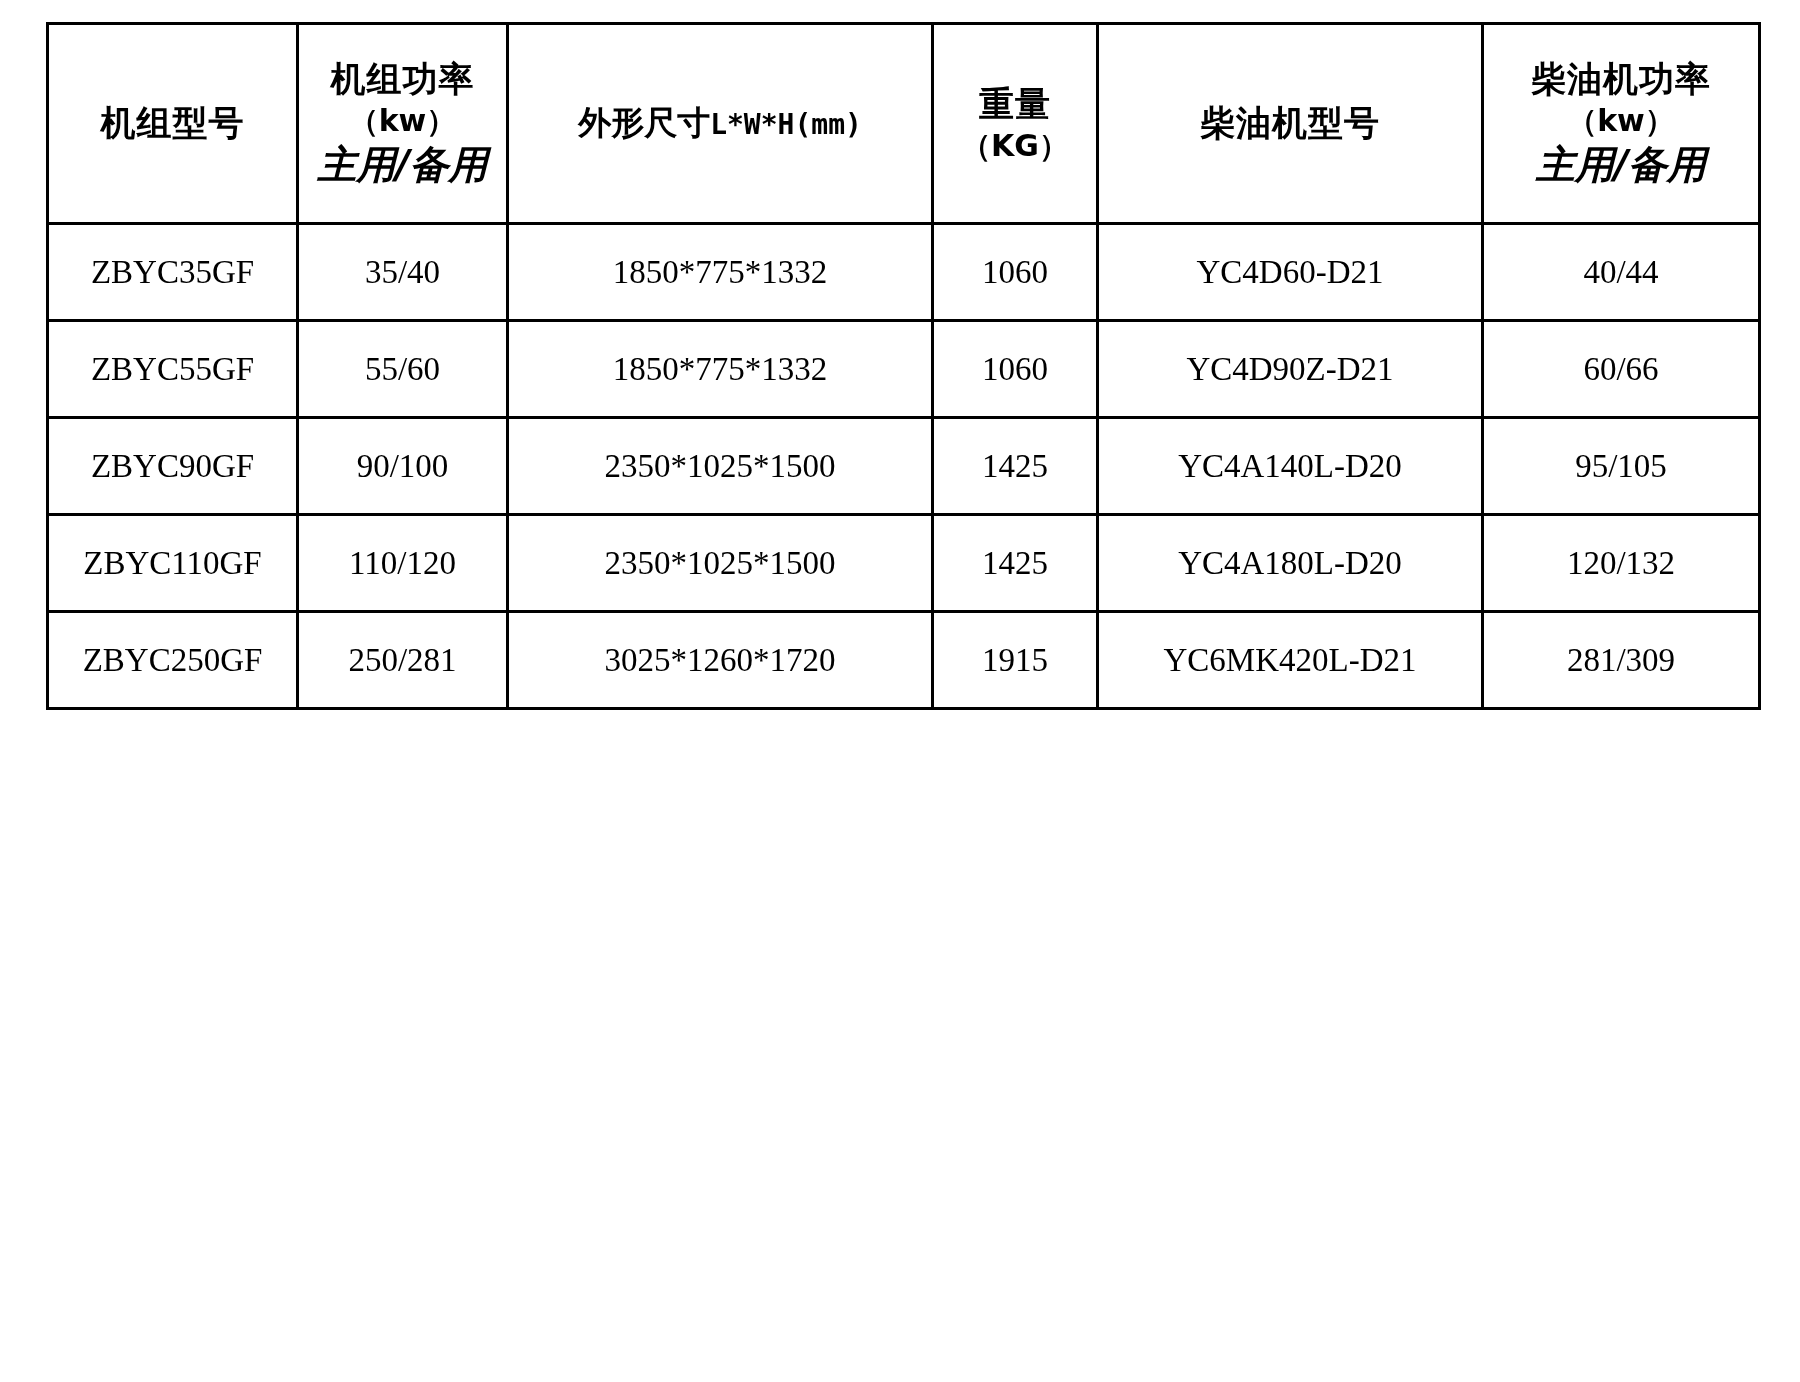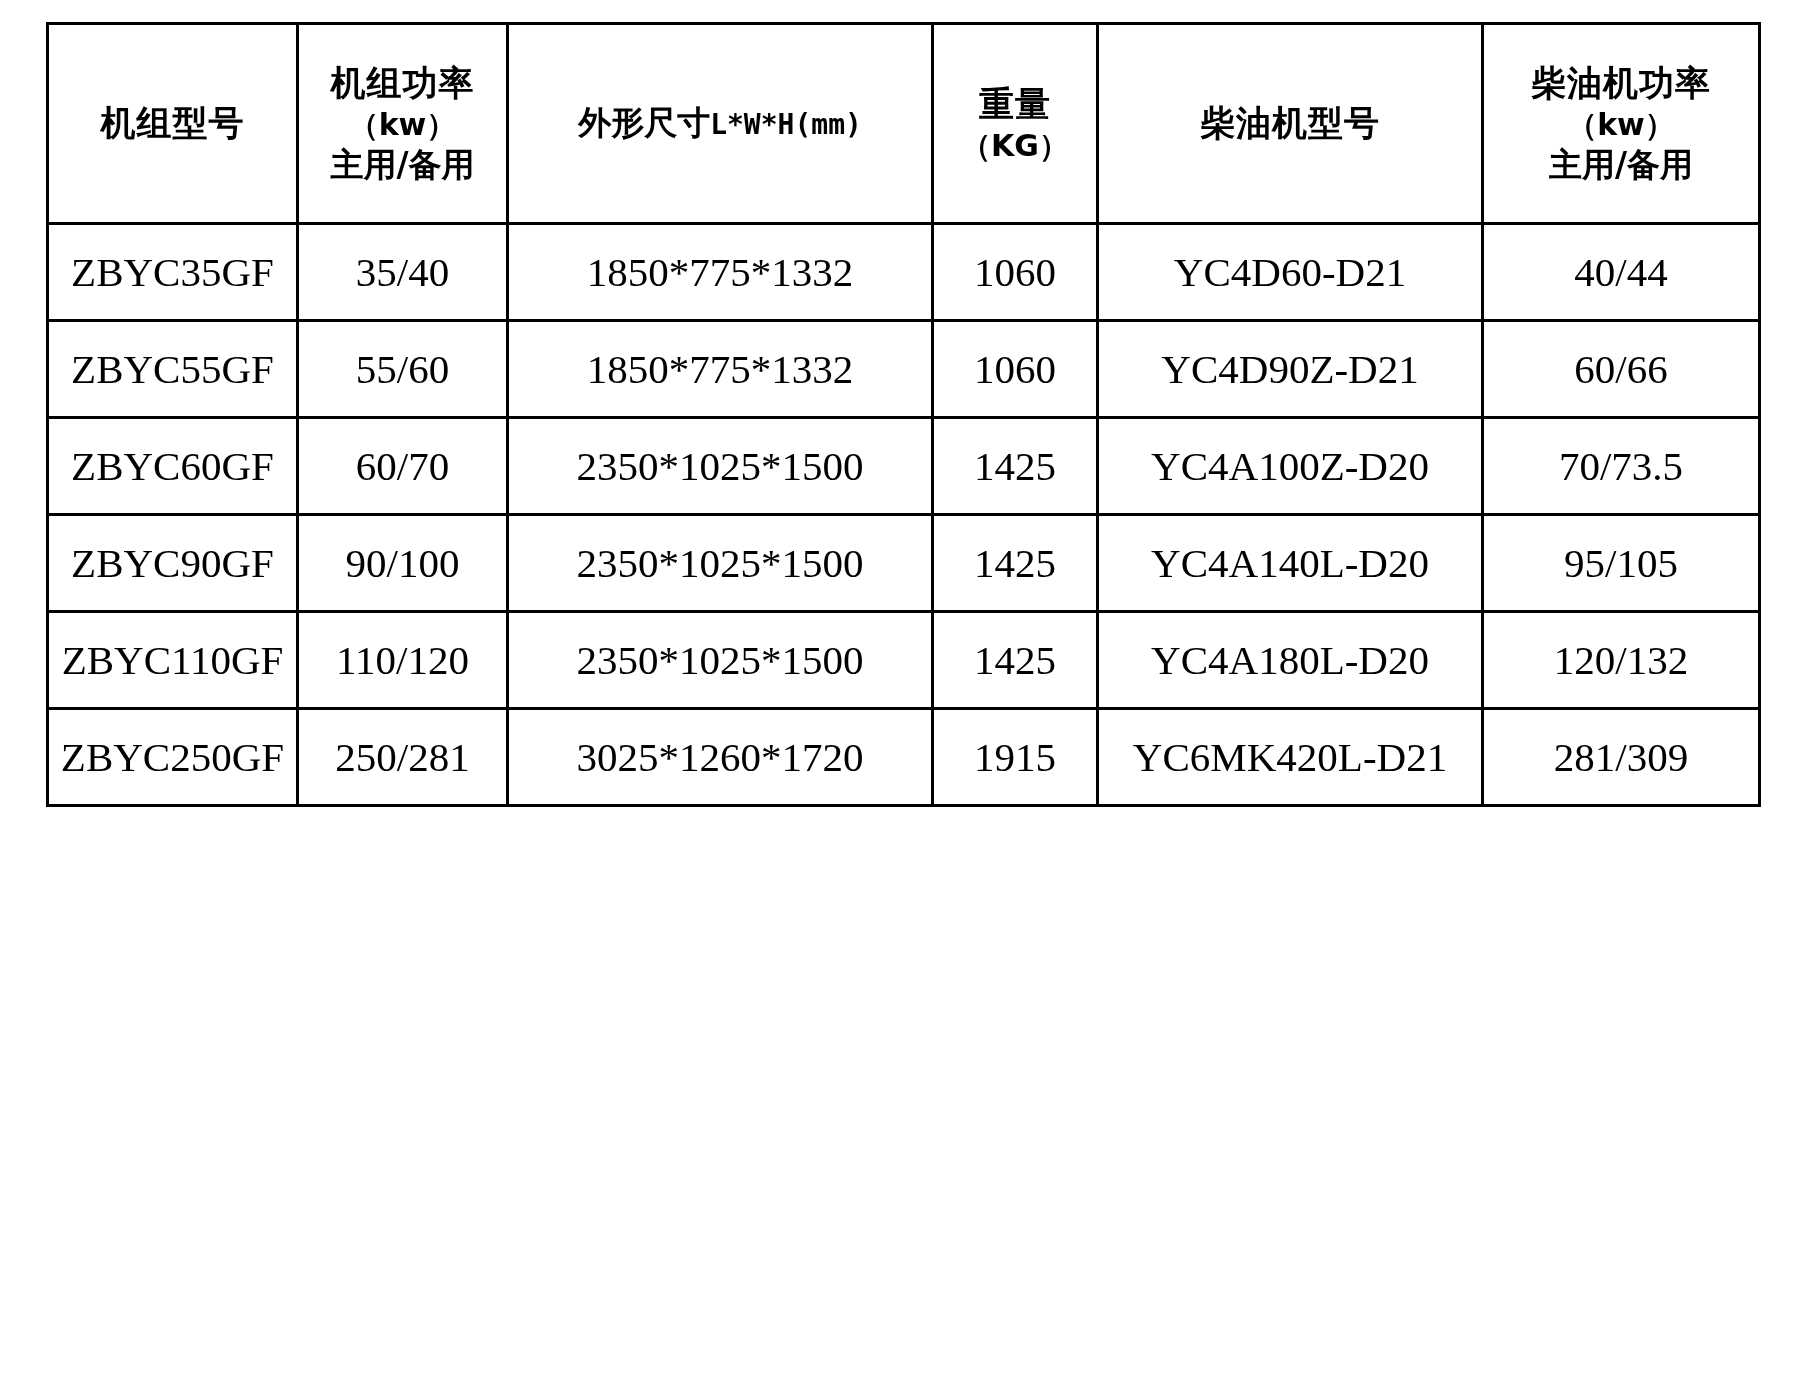--- a/index.html
+++ b/index.html
@@ -57,35 +57,36 @@
     letter-spacing: 1px;
   }
   .hcell .unit {
     font-family: "DejaVu Sans", sans-serif;
     font-weight: bold;
     font-size: 30px;
   }
   .hcell .sub {
     font-family: "DejaVu Sans", sans-serif;
     font-weight: bold;
-    font-size: 33px;
+    font-size: 39px;
+    font-style: italic;
   }
   .hcell .mix {
     font-family: "DejaVu Sans", sans-serif;
     font-weight: bold;
     font-size: 33px;
   }
   .hcell .mix .lat {
     font-family: "DejaVu Sans Mono", monospace;
     font-size: 28px;
     font-weight: bold;
   }
   .dcell {
     font-family: "DejaVu Sans Mono", monospace;
-    font-size: 41px;
+    font-size: 33px;
     letter-spacing: 0px;
     white-space: nowrap;
   }
 </style>
 </head>
 <body>
 
 <div class="page">
 
   <table class="spec">
@@ -137,28 +138,20 @@
       </tr>
       <tr>
         <td class="dcell">ZBYC55GF</td>
         <td class="dcell">55/60</td>
         <td class="dcell">1850*775*1332</td>
         <td class="dcell">1060</td>
         <td class="dcell">YC4D90Z-D21</td>
         <td class="dcell">60/66</td>
       </tr>
       <tr>
-        <td class="dcell">ZBYC60GF</td>
-        <td class="dcell">60/70</td>
-        <td class="dcell">2350*1025*1500</td>
-        <td class="dcell">1425</td>
-        <td class="dcell">YC4A100Z-D20</td>
-        <td class="dcell">70/73.5</td>
-      </tr>
-      <tr>
         <td class="dcell">ZBYC90GF</td>
         <td class="dcell">90/100</td>
         <td class="dcell">2350*1025*1500</td>
         <td class="dcell">1425</td>
         <td class="dcell">YC4A140L-D20</td>
         <td class="dcell">95/105</td>
       </tr>
       <tr>
         <td class="dcell">ZBYC110GF</td>
         <td class="dcell">110/120</td>

